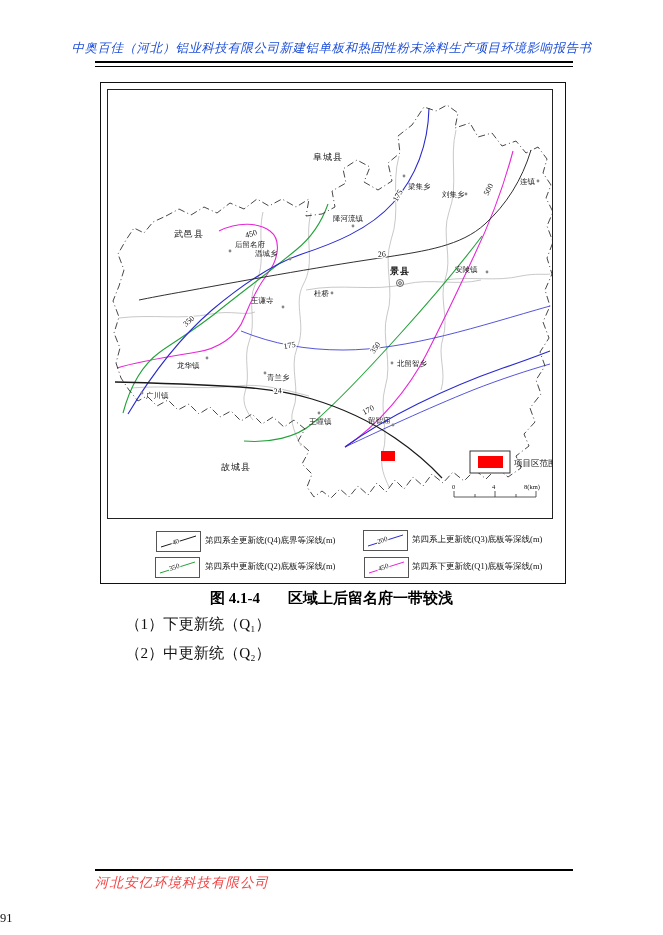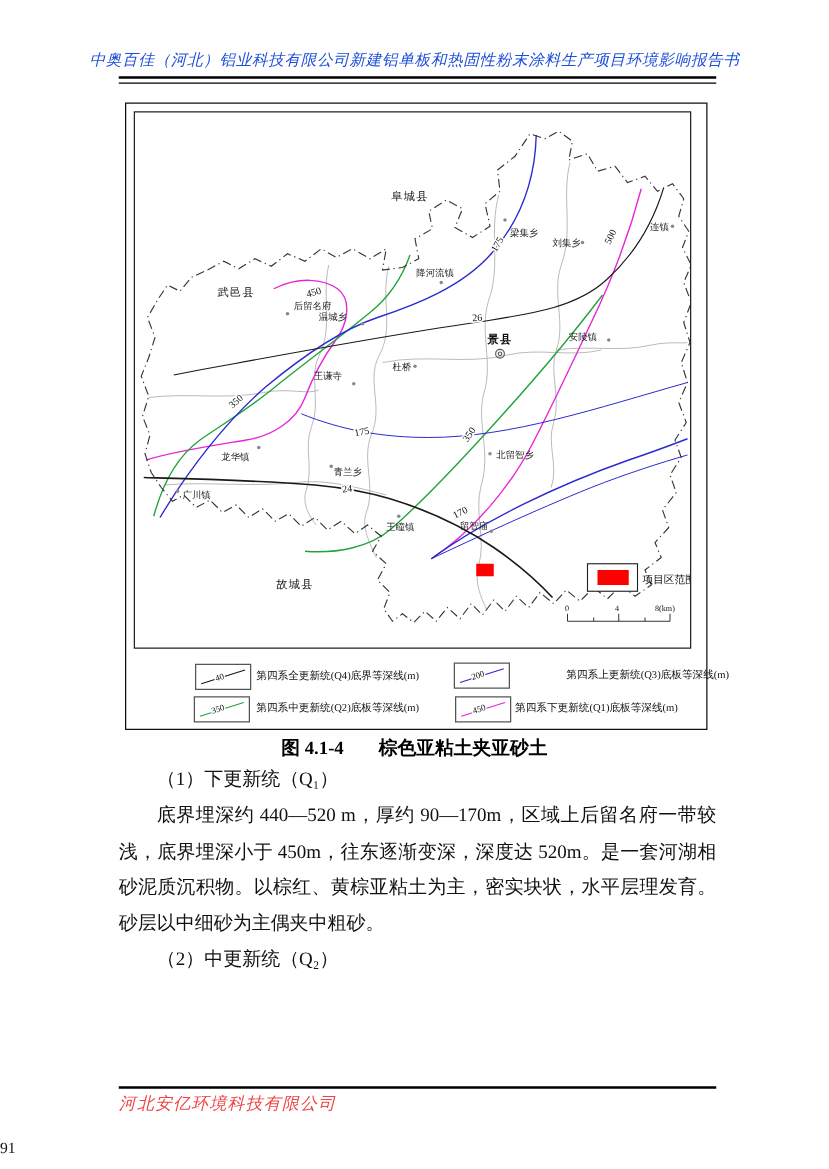--- a/index.html
+++ b/index.html
@@ -183,44 +183,43 @@
       </svg>
   </div>
   <div class="lg-label" style="left:104px;top:448px;">第四系全更新统(Q4)底界等深线(m)</div>
 
   <div class="lg-box" style="left:262px;top:447px;">
     <svg width="43" height="19">
         <line x1="4" y1="15" x2="39" y2="4" stroke="#2a2ace" stroke-width="1"></line>
       <text class="lg-num" transform="translate(14,13) rotate(-18)">200</text>
       </svg>
   </div>
-  <div class="lg-label" style="left:311px;top:447px;margin-left:41px;">第四系上更新统(Q3)底板等深线(m)</div>
+  <div class="lg-label" style="left:311px;top:447px;">第四系上更新统(Q3)底板等深线(m)</div>
 
   <div class="lg-box" style="left:54px;top:474px;">
     <svg width="43" height="19">
         <line x1="4" y1="15" x2="39" y2="4" stroke="#22a33a" stroke-width="1"></line>
       <text class="lg-num" transform="translate(14,13) rotate(-18)">350</text>
       </svg>
   </div>
   <div class="lg-label" style="left:104px;top:474px;">第四系中更新统(Q2)底板等深线(m)</div>
 
   <div class="lg-box" style="left:263px;top:474px;">
     <svg width="43" height="19">
         <line x1="4" y1="15" x2="39" y2="4" stroke="#e626d7" stroke-width="1"></line>
       <text class="lg-num" transform="translate(14,13) rotate(-18)">450</text>
       </svg>
   </div>
   <div class="lg-label" style="left:311px;top:474px;">第四系下更新统(Q1)底板等深线(m)</div>
 </div>
 
 <div class="abs caption">
-  <span>图 4.1-4</span><span class="gap"></span><span>棕色亚粘土夹亚砂土</span>
+  <span>图 4.1-4</span><span class="gap"></span><span>区域上后留名府一带较浅</span>
 </div>
 
 <div class="abs body-text">
   <div class="hd">（1）下更新统（Q₁）</div>
-  <p>底界埋深约 440—520 m，厚约 90—170m，区域上后留名府一带较浅，底界埋深小于 450m，往东逐渐变深，深度达 520m。是一套河湖相砂泥质沉积物。以棕红、黄棕亚粘土为主，密实块状，水平层理发育。砂层以中细砂为主偶夹中粗砂。</p>
   <div class="hd">（2）中更新统（Q₂）</div>
 </div>
 
 <div class="abs ft-rule"></div>
 <div class="abs ft-company">河北安亿环境科技有限公司</div>
 <div class="abs ft-page">91</div>
 
 </body></html>

